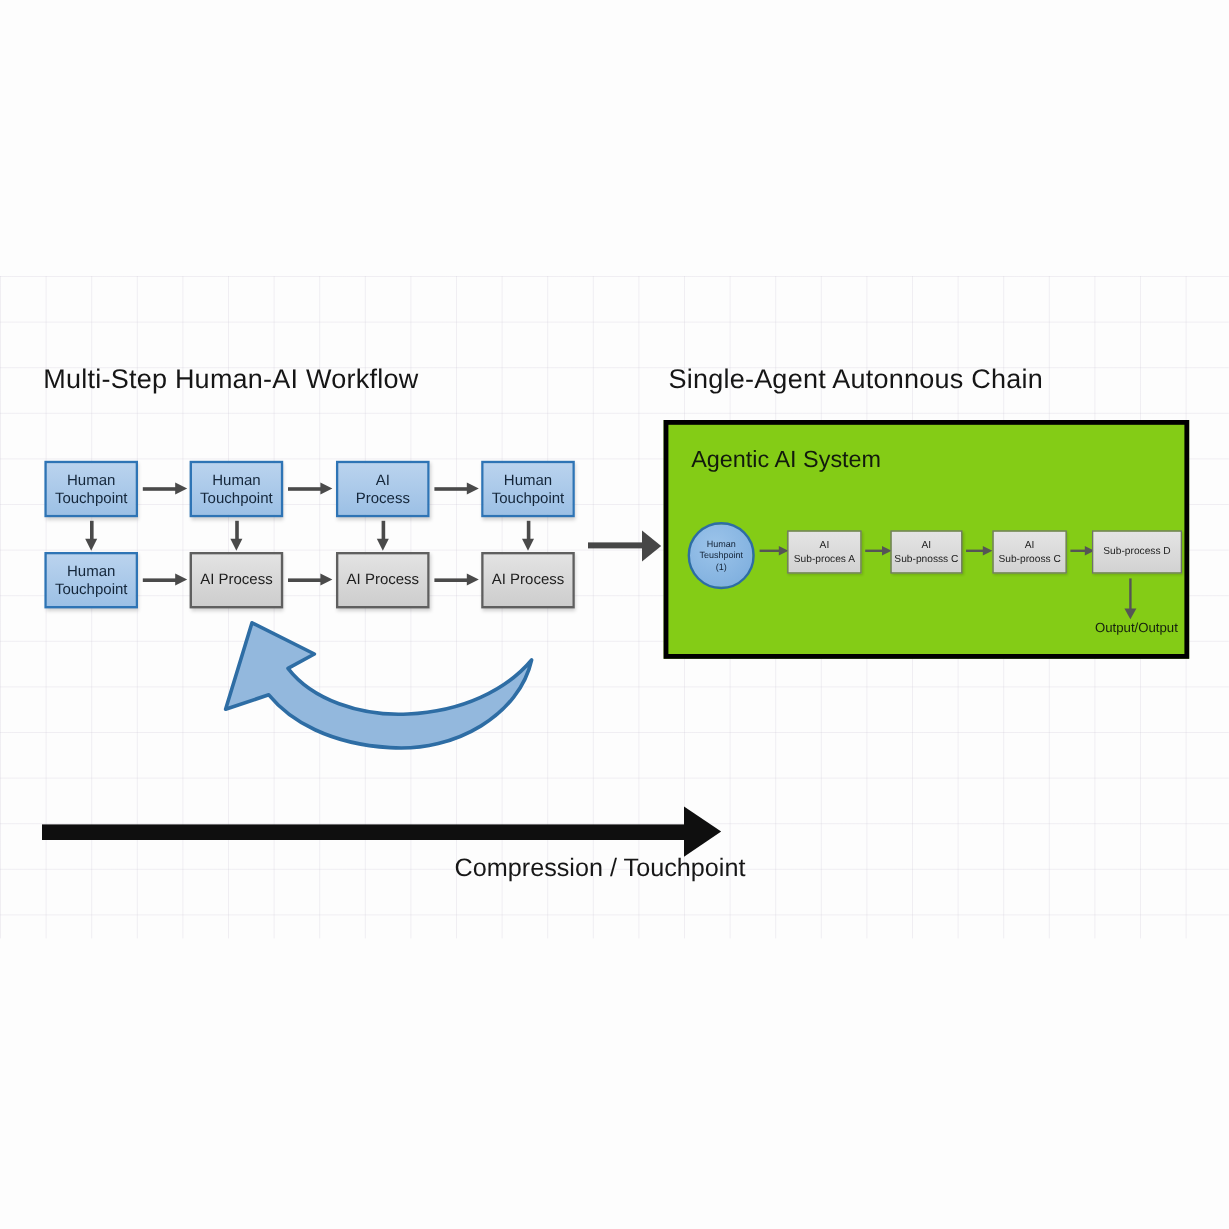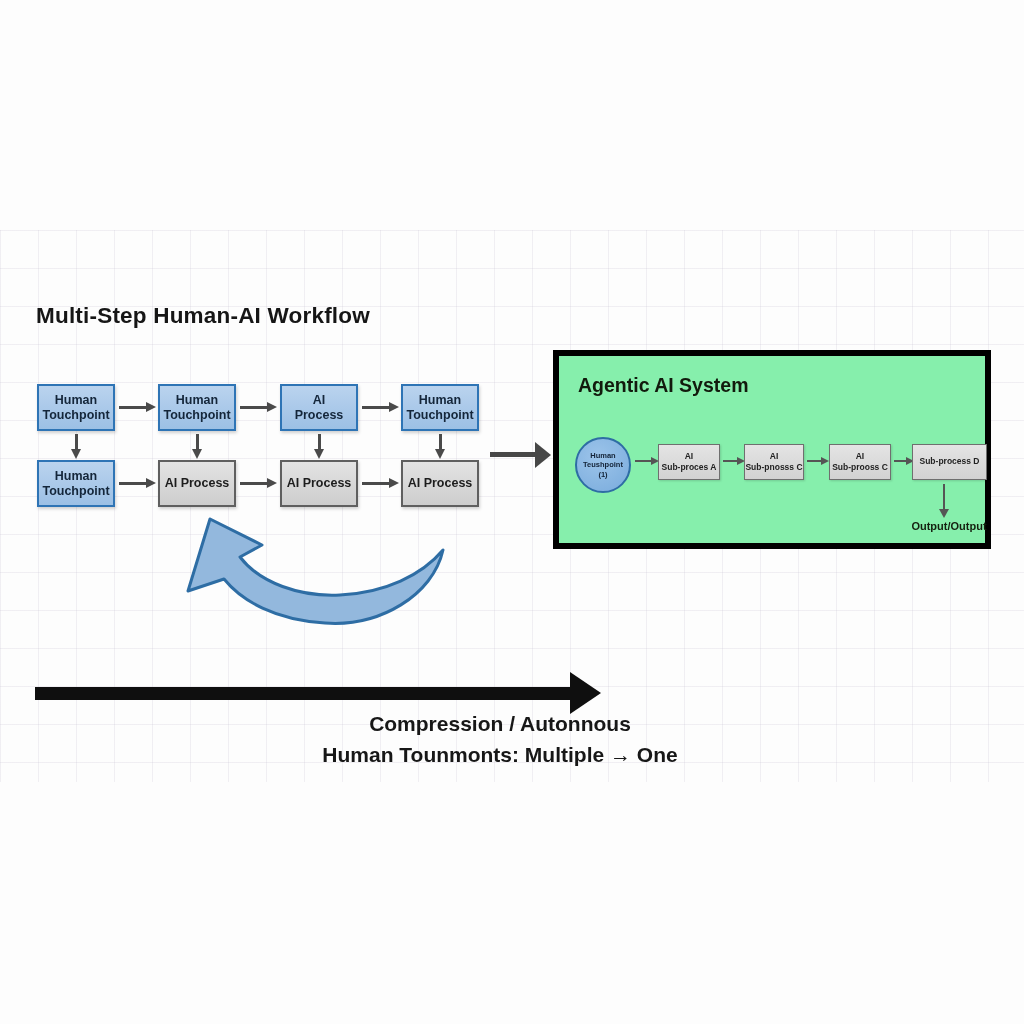--- a/index.html
+++ b/index.html
@@ -4,21 +4,21 @@
 <style>
   html,body { margin:0; padding:0; }
   body {
     width:1024px; height:1024px;
     background:#fdfdfd;
     font-family:"Liberation Sans", sans-serif;
     color:#1b1b1b;
     position:relative;
     overflow:hidden;
   }
-  .stage { position:absolute; inset:0;font-weight:bold; }
+  .stage { position:absolute; inset:0; }
 
   
   .grid-band {
     position:absolute; left:0; top:230px; width:1024px; height:552px;
     background-image:
       linear-gradient(to right, rgba(205,200,215,0.28) 1px, transparent 1px),
       linear-gradient(to bottom, rgba(205,200,215,0.28) 1px, transparent 1px);
     background-size:38px 38px;
   }
 
@@ -69,22 +69,22 @@
   .transition-arrow { position:absolute; left:490px; top:452px; width:46px; height:5px; background:#474747; }
   .transition-arrow::after {
     content:''; position:absolute; right:-15px; top:-10.5px;
     border-left:16px solid #474747;
     border-top:13px solid transparent; border-bottom:13px solid transparent;
   }
 
   
   .panel {
     position:absolute; left:553px; top:350px; width:438px; height:199px;
-    background:#86efac;
-    border:6px solid #000000;
+    background:#84cc16;
+    border:4px solid #000000;
     box-sizing:border-box;
   }
   .panel-title {
     position:absolute; left:19px; top:18px;
     font-size:19.5px; color:#121a0d;
   }
   .entry-circle {
     position:absolute; left:16px; top:81px;
     width:56px; height:56px; border-radius:50%;
     background:radial-gradient(circle at 40% 35%, #9cc4ea, #79abdc);
@@ -139,20 +139,21 @@
   }
 </style>
 </head>
 <body>
 
 <div class="stage">
 
   <div class="grid-band"></div>
 
   <div class="title" style="left:36px; top:303px;">Multi-Step Human-AI Workflow</div>
+  <div class="title" style="left:557px; top:303px;">Single-Agent Autonnous Chain</div>
 
   <div class="box blue" style="left:37px;  top:384px;">Human
 Touchpoint</div>
   <div class="box blue" style="left:158px; top:384px;">Human
 Touchpoint</div>
   <div class="box blue" style="left:280px; top:384px;">AI
 Process</div>
   <div class="box blue" style="left:401px; top:384px;">Human
 Touchpoint</div>
 
@@ -211,16 +212,15 @@
                L 90 62
                C 110 88, 150 102, 190 100
                C 235 98, 272 80, 293 55
                Z" fill="#93b8dd" stroke="#2e6da4" stroke-width="3" stroke-linejoin="round"></path>
     </svg>
   </div>
 
   <div class="black-arrow-shaft"></div>
   <div class="black-arrow-head"></div>
 
-  <div class="bottom-text" style="top:712px;">Compression / Autonnous</div>
-  <div class="bottom-text" style="top:743px;">Human Tounmonts: Multiple → One</div>
+  <div class="bottom-text" style="top:712px;">Compression / Touchpoint</div>
 
 </div>
 
 </body></html>

